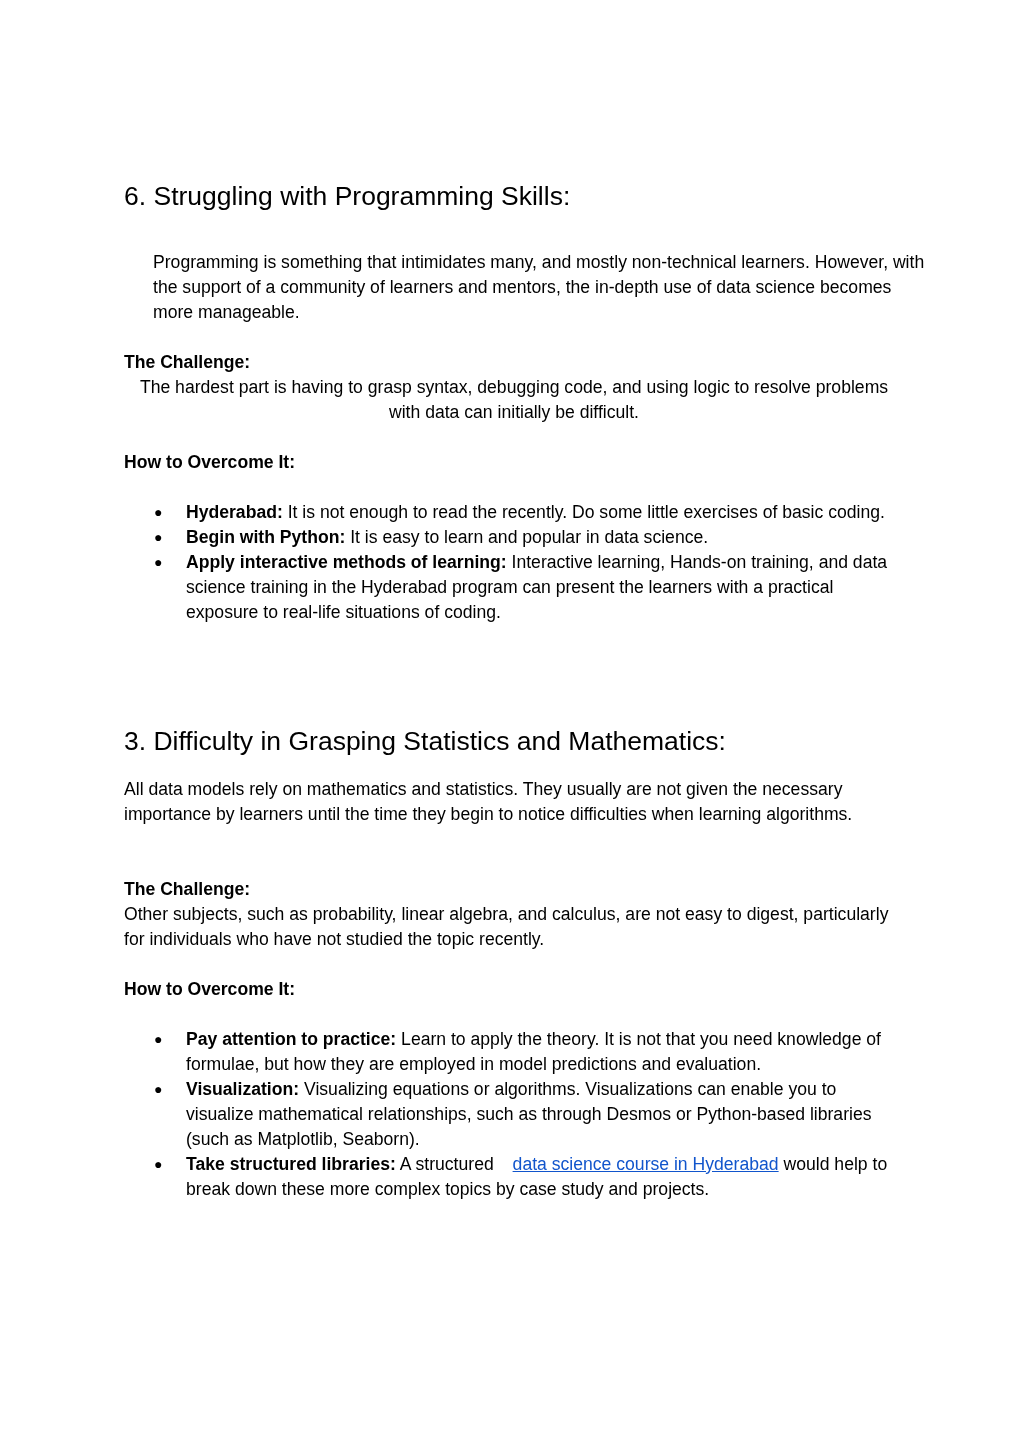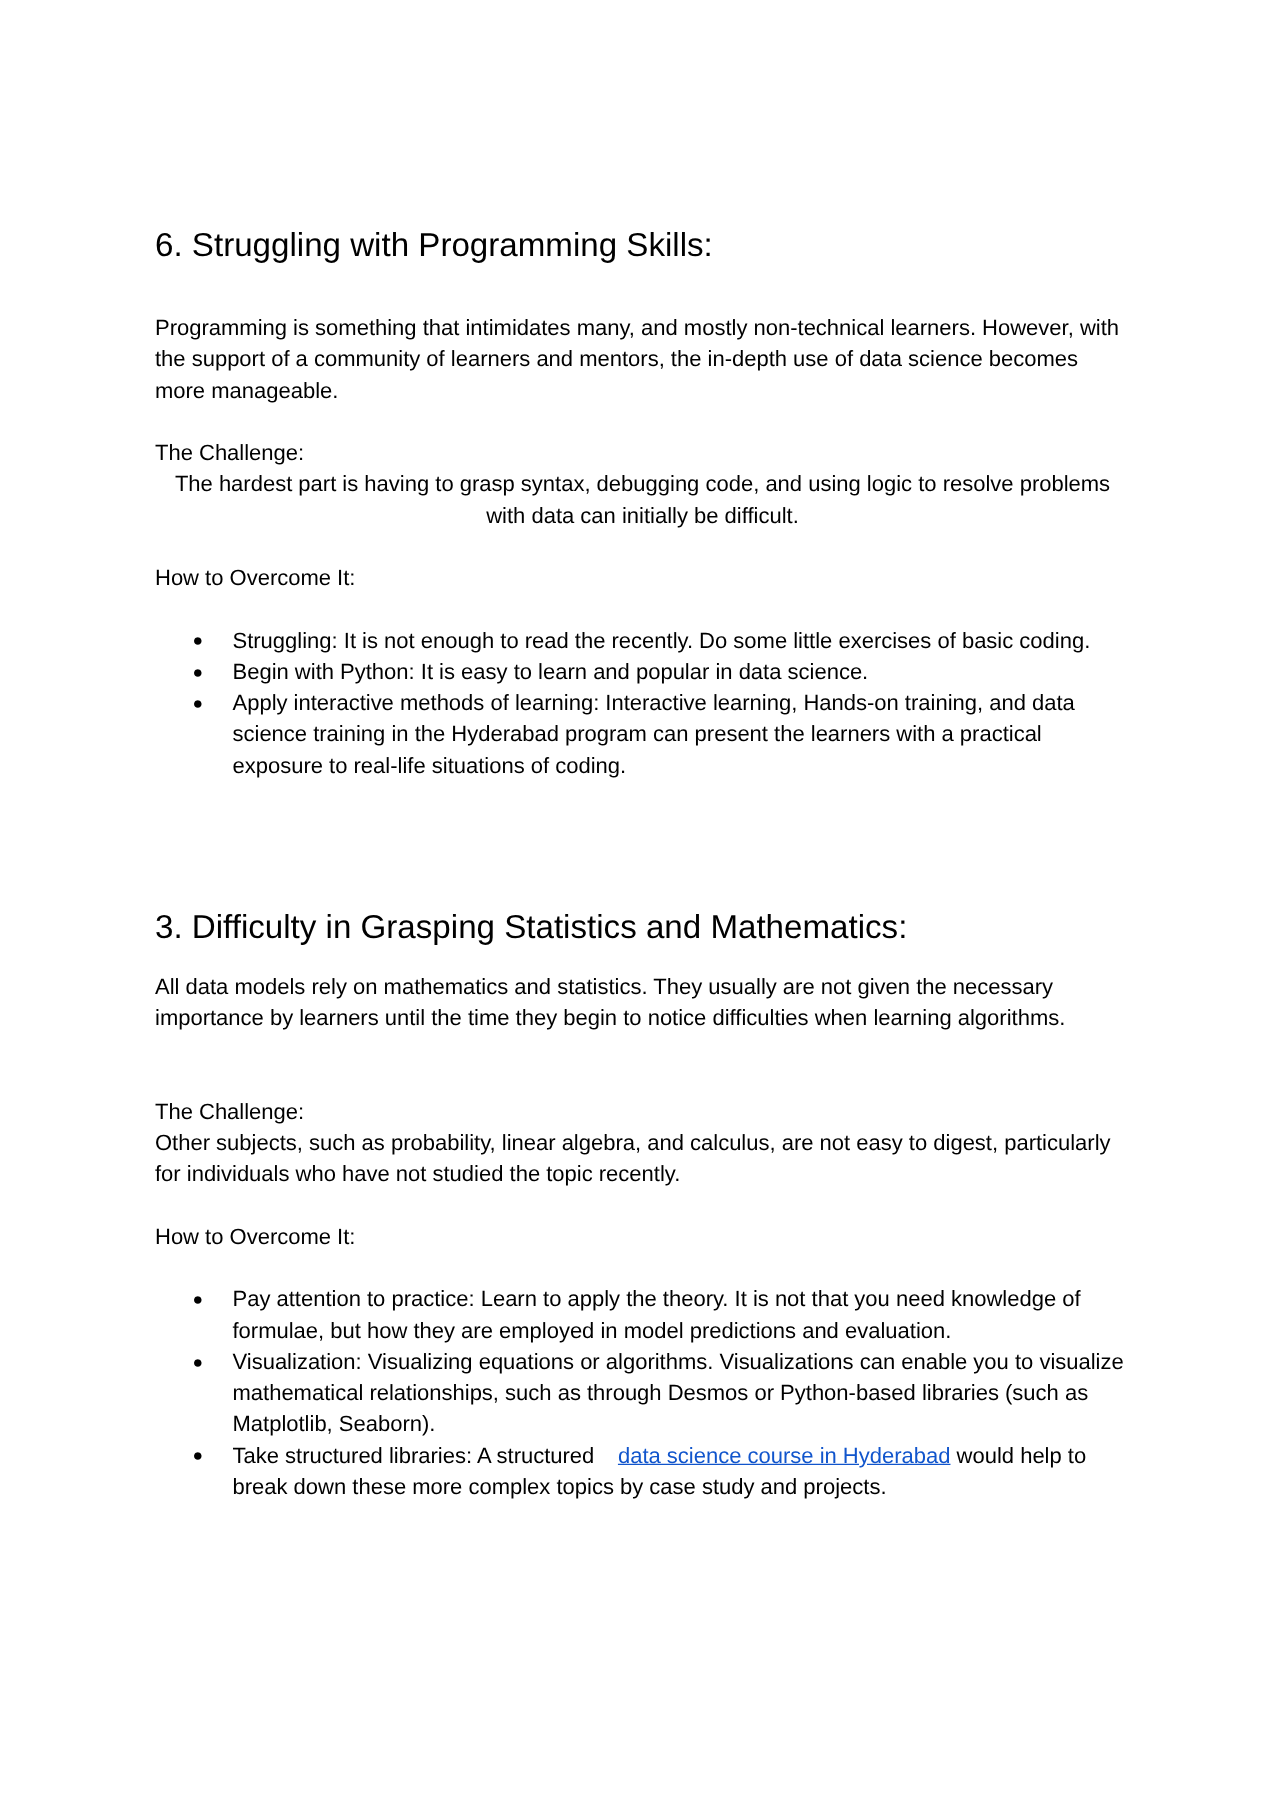--- a/index.html
+++ b/index.html
@@ -3,44 +3,44 @@
   <meta charset="utf-8">
   <style>
     html, body { margin: 0; padding: 0; background: #ffffff; }
     body {
       width: 1024px; height: 1446px; position: relative; overflow: hidden;
       font-family: "Liberation Sans", sans-serif; color: #000000;
     }
     .page { position: absolute; left: 124px; top: 0; width: 780px; }
     .h { position: absolute; left: 0; font-size: 26.5px; font-weight: normal; margin: 0; white-space: nowrap; line-height: 32px; }
     .p { position: absolute; left: 0; font-size: 17.6px; line-height: 25px; margin: 0; width: 780px; }
-    .b { font-weight: normal; }
+    .b { font-weight: bold; }
     .list { position: absolute; left: 0; margin: 0; padding: 0; list-style: none; width: 780px; }
     .li { position: relative; padding-left: 62px; font-size: 17.6px; line-height: 25px; }
     .bullet { position: absolute; left: 30px; top: 0; font-size: 14px; line-height: 25px; }
     a.link { color: #1155cc; text-decoration: underline; padding-left: 14px; }
   </style>
 </head>
 <body>
 
 <div class="page">
 
   <h2 class="h" style="top:180px;">6. Struggling with Programming Skills:</h2>
 
-  <p class="p" style="top:250px;">Programming is something that intimidates many, and mostly non-technical learners. However, with the support of a community of learners and mentors, the in-depth use of data science becomes more manageable.</p>
+  <p class="p" style="top:250px;margin-left:29px;">Programming is something that intimidates many, and mostly non-technical learners. However, with the support of a community of learners and mentors, the in-depth use of data science becomes more manageable.</p>
 
   <p class="p b" style="top:350px;">The Challenge:</p>
   <p class="p" style="top:375px;text-align:center;">The hardest part is having to grasp syntax, debugging code, and using logic to resolve problems with data can initially be difficult.</p>
 
   <p class="p b" style="top:450px;">How to Overcome It:</p>
 
   <ul class="list" style="top:500px;">
     <li class="li">
       <span class="bullet">●</span>
-      <span class="b">Struggling:</span><span> It is not enough to read the recently. Do some little exercises of basic coding.</span>
+      <span class="b">Hyderabad:</span><span> It is not enough to read the recently. Do some little exercises of basic coding.</span>
     </li>
     <li class="li">
       <span class="bullet">●</span>
       <span class="b">Begin with Python:</span><span> It is easy to learn and popular in data science.</span>
     </li>
     <li class="li">
       <span class="bullet">●</span>
       <span class="b">Apply interactive methods of learning:</span><span> Interactive learning, Hands-on training, and data science training in the Hyderabad program can present the learners with a practical exposure to real-life situations of coding.</span>
     </li>
   </ul>

